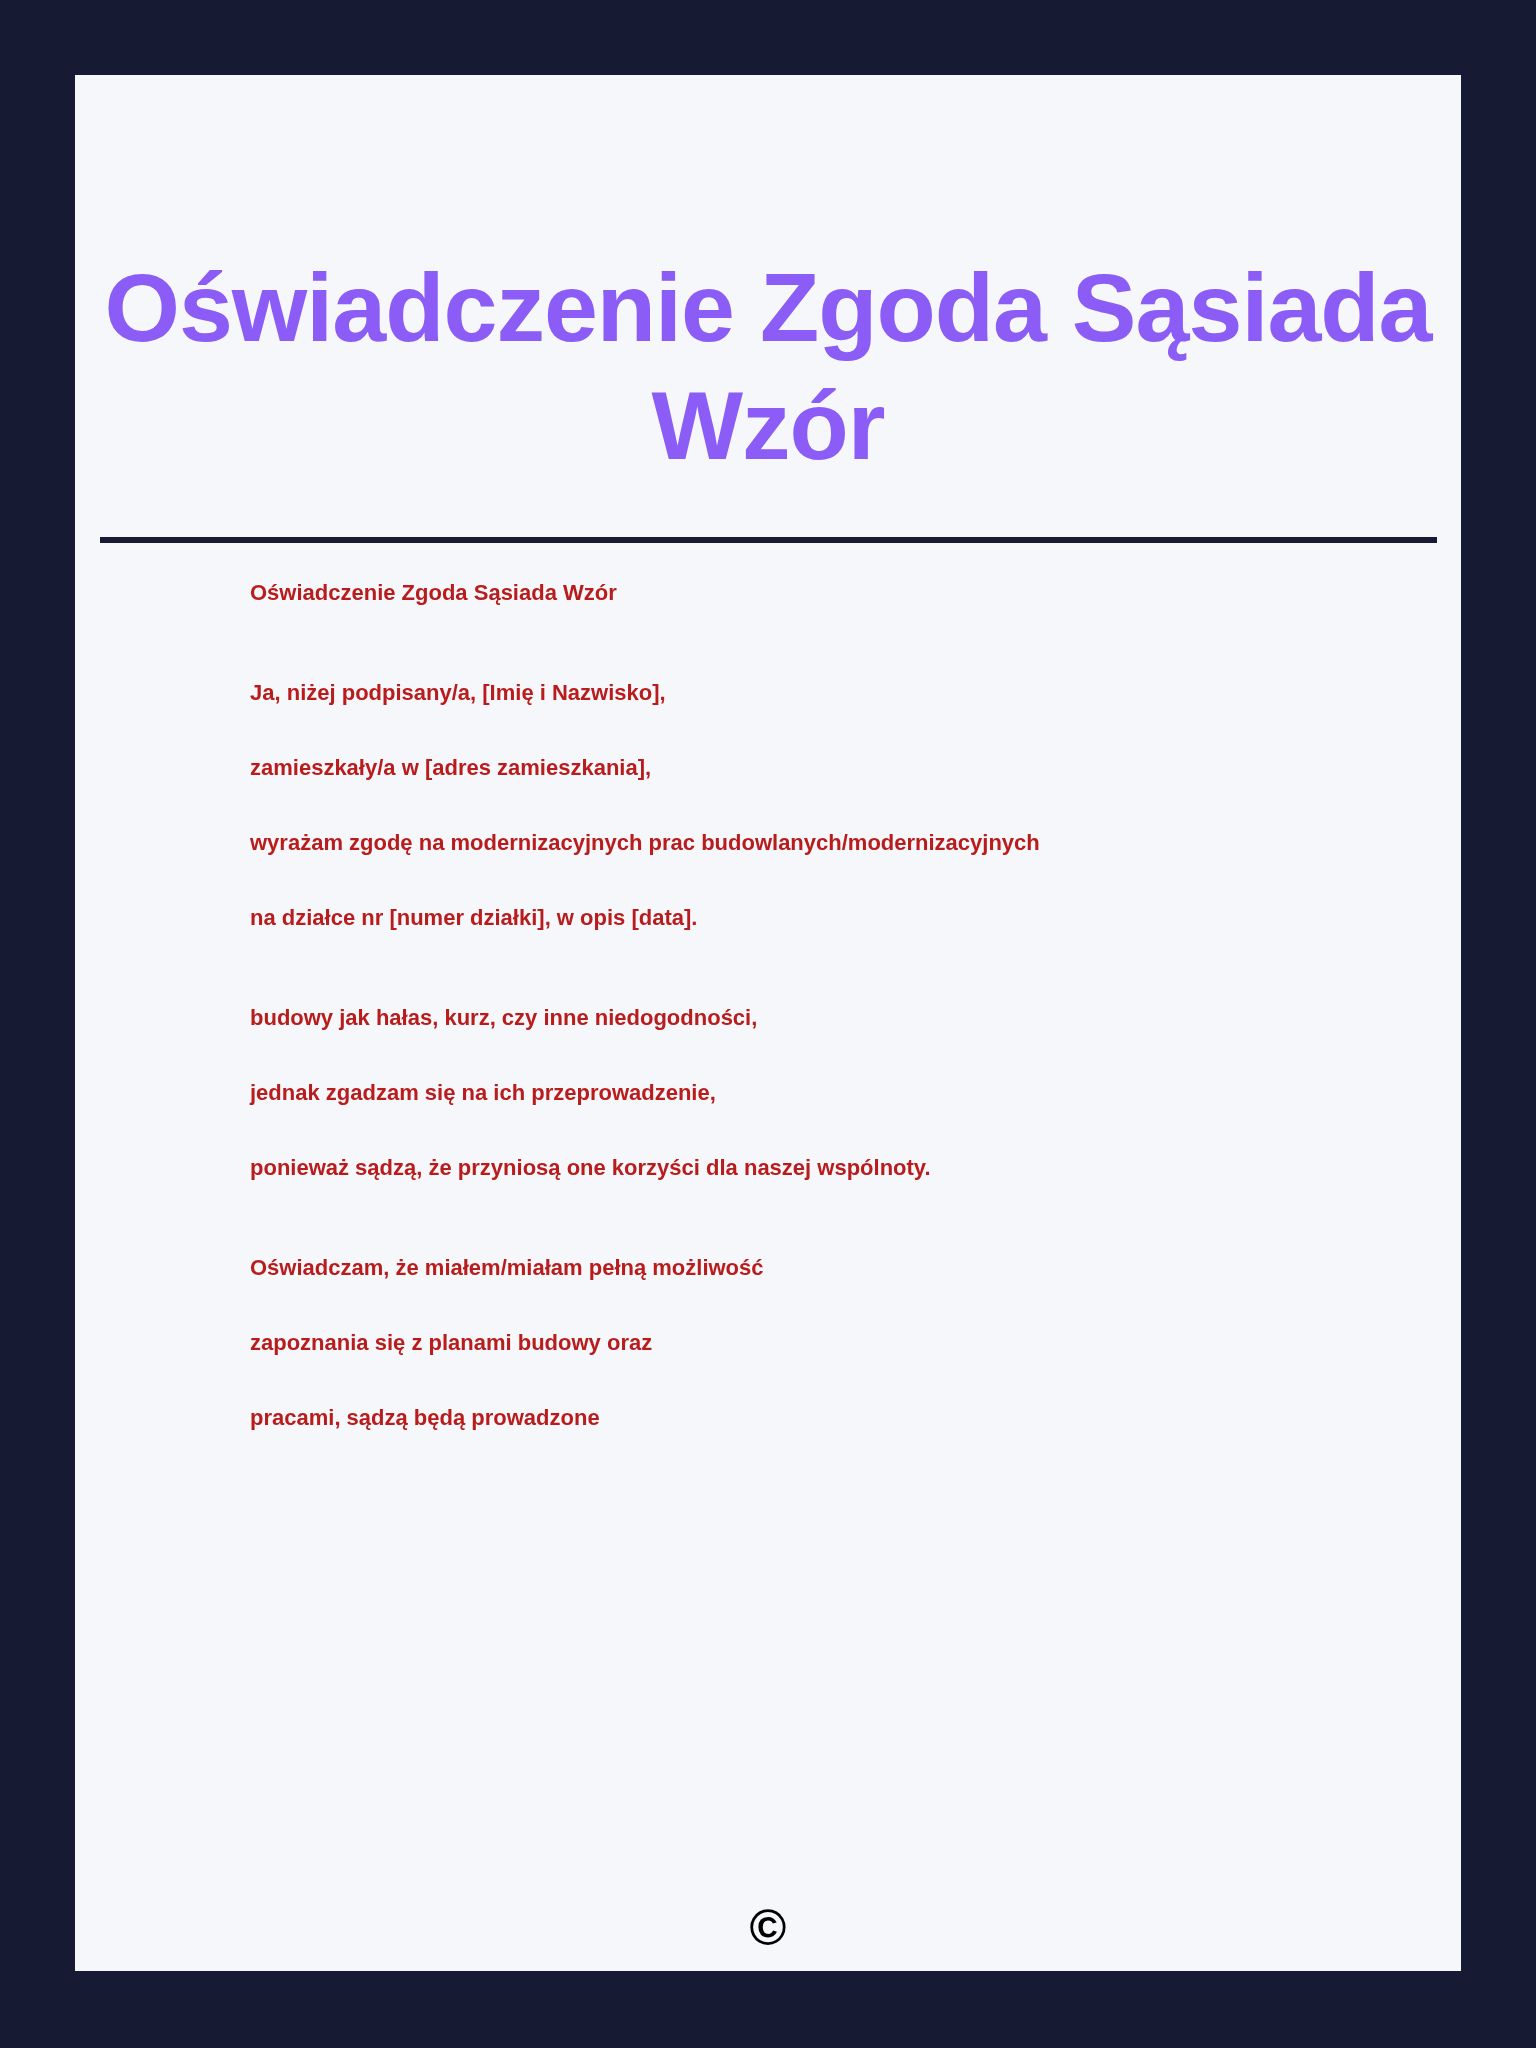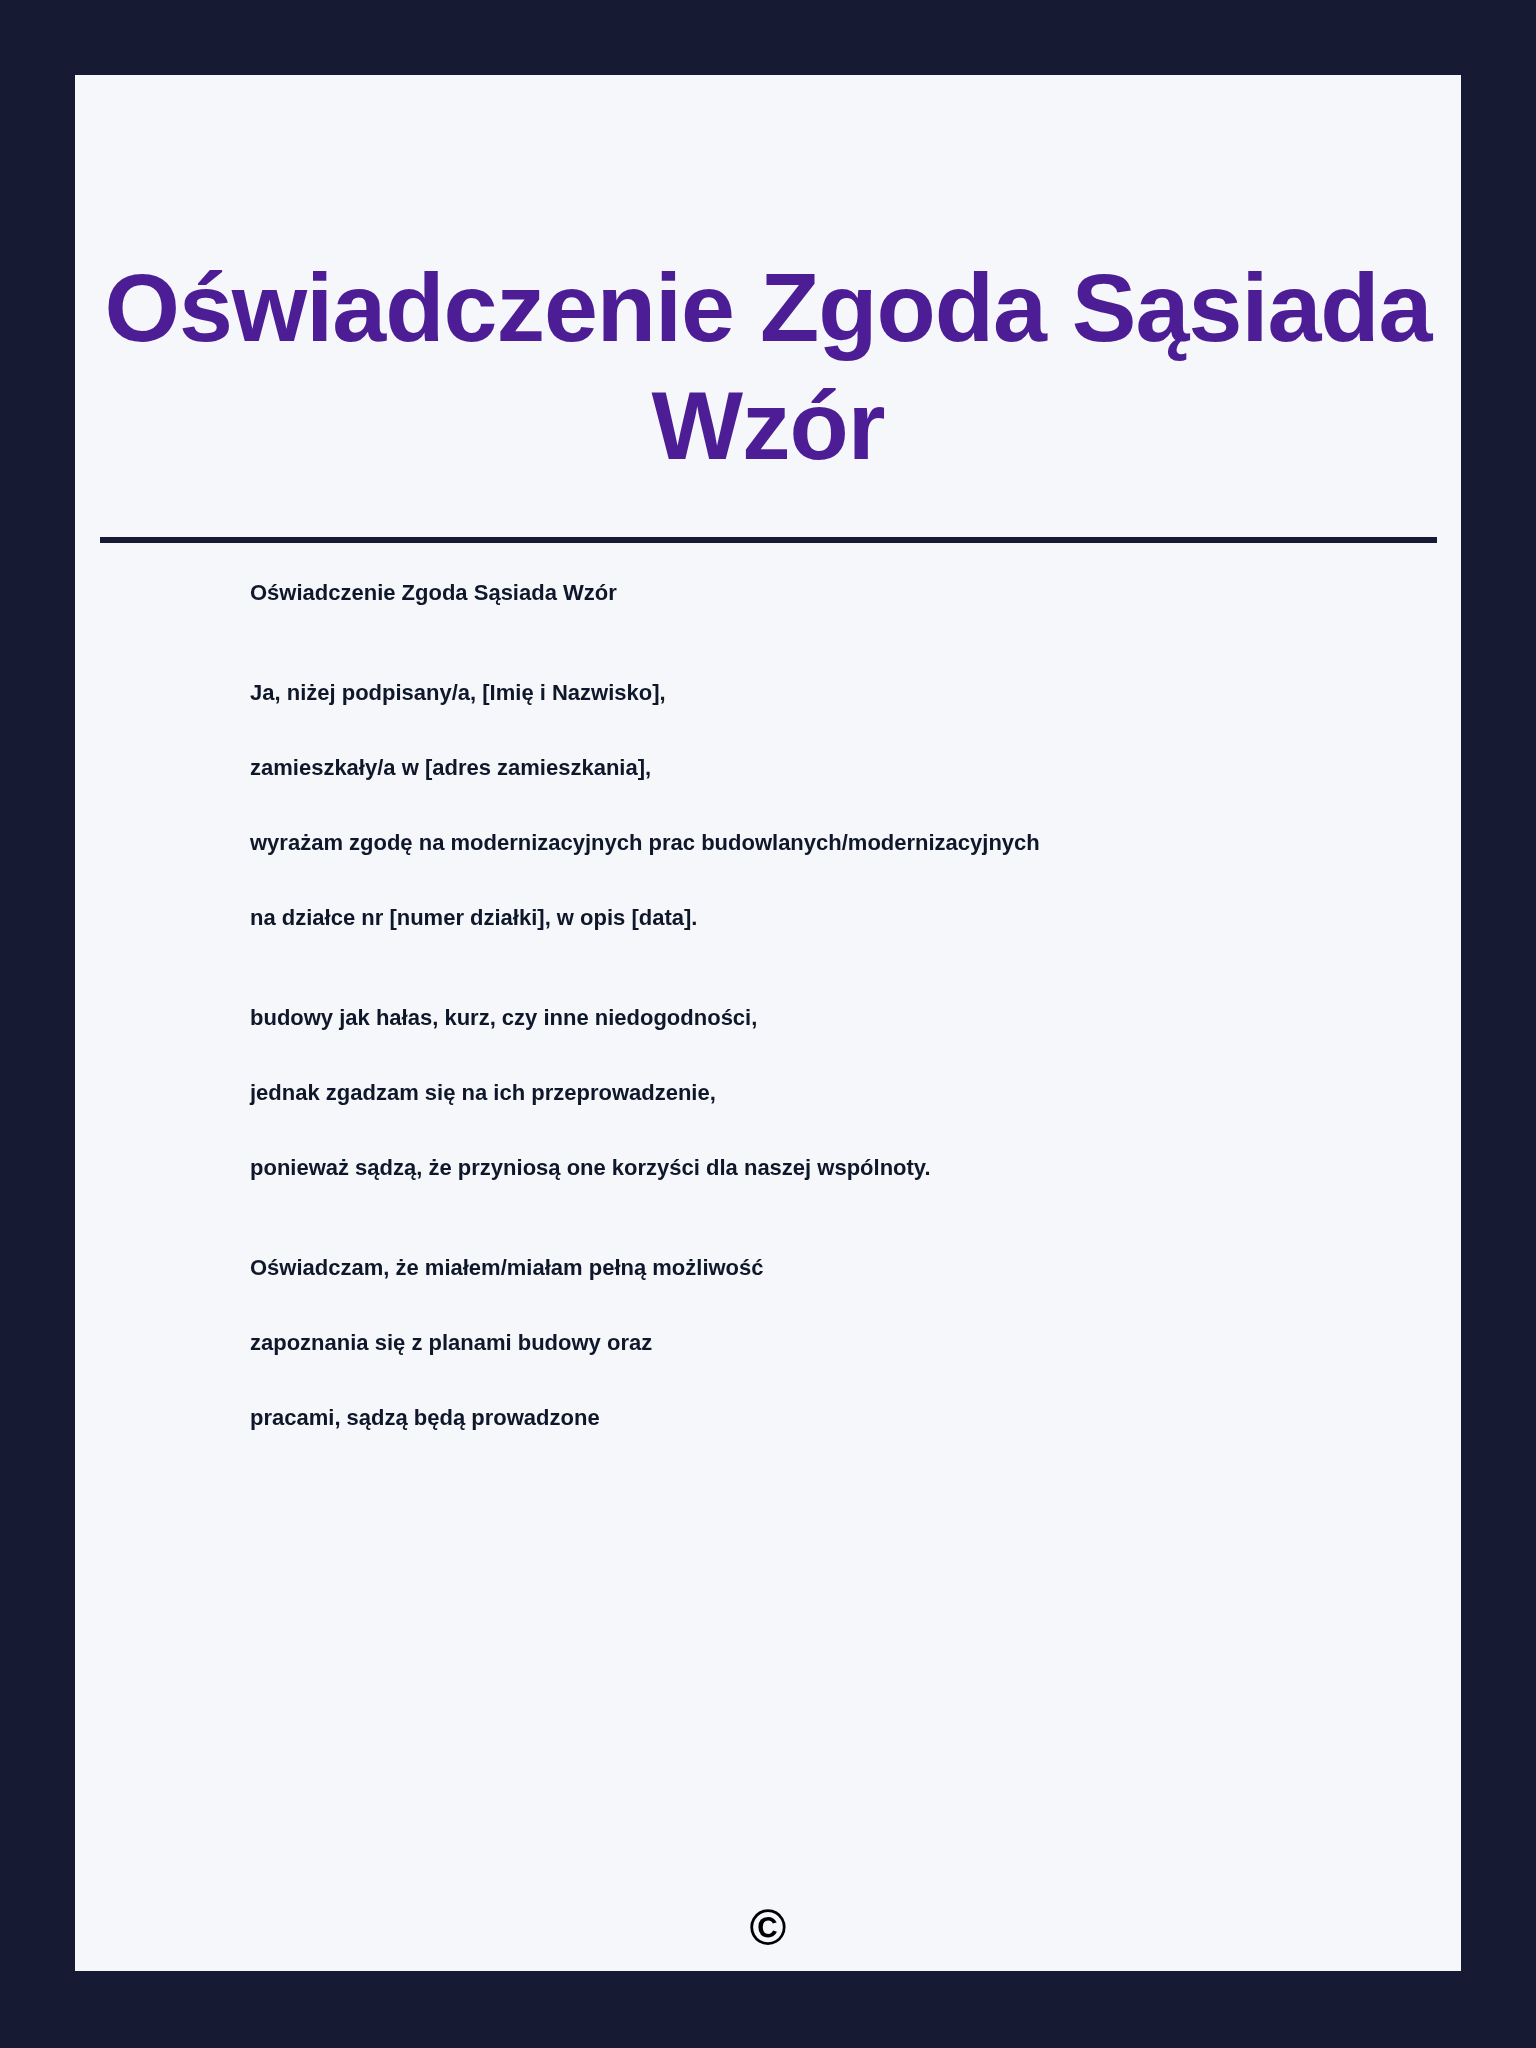--- a/index.html
+++ b/index.html
@@ -27,21 +27,21 @@
     position: absolute;
     left: -40px;
     right: -40px;
     top: 174px;
     margin: 0;
     text-align: center;
     font-size: 97px;
     line-height: 118px;
     font-weight: 700;
     letter-spacing: -1px;
-    color: #4c1d95;
+    color: #8b5cf6;
     overflow: visible;
   }
   .doc-title .t-line {
     display: block;
     white-space: nowrap;
   }
   .divider {
     position: absolute;
     left: 25px;
     right: 24px;
@@ -56,21 +56,21 @@
     top: 505px;
   }
   .para-group {
     margin: 0 0 74px 0;
   }
   .line {
     margin: 0 0 49px 0;
     font-size: 22px;
     line-height: 26px;
     font-weight: 700;
-    color: #0f172a;
+    color: #b91c1c;
     white-space: nowrap;
   }
   .footer {
     position: absolute;
     left: 0;
     right: 0;
     top: 1828px;
     text-align: center;
   }
   .copyright {

